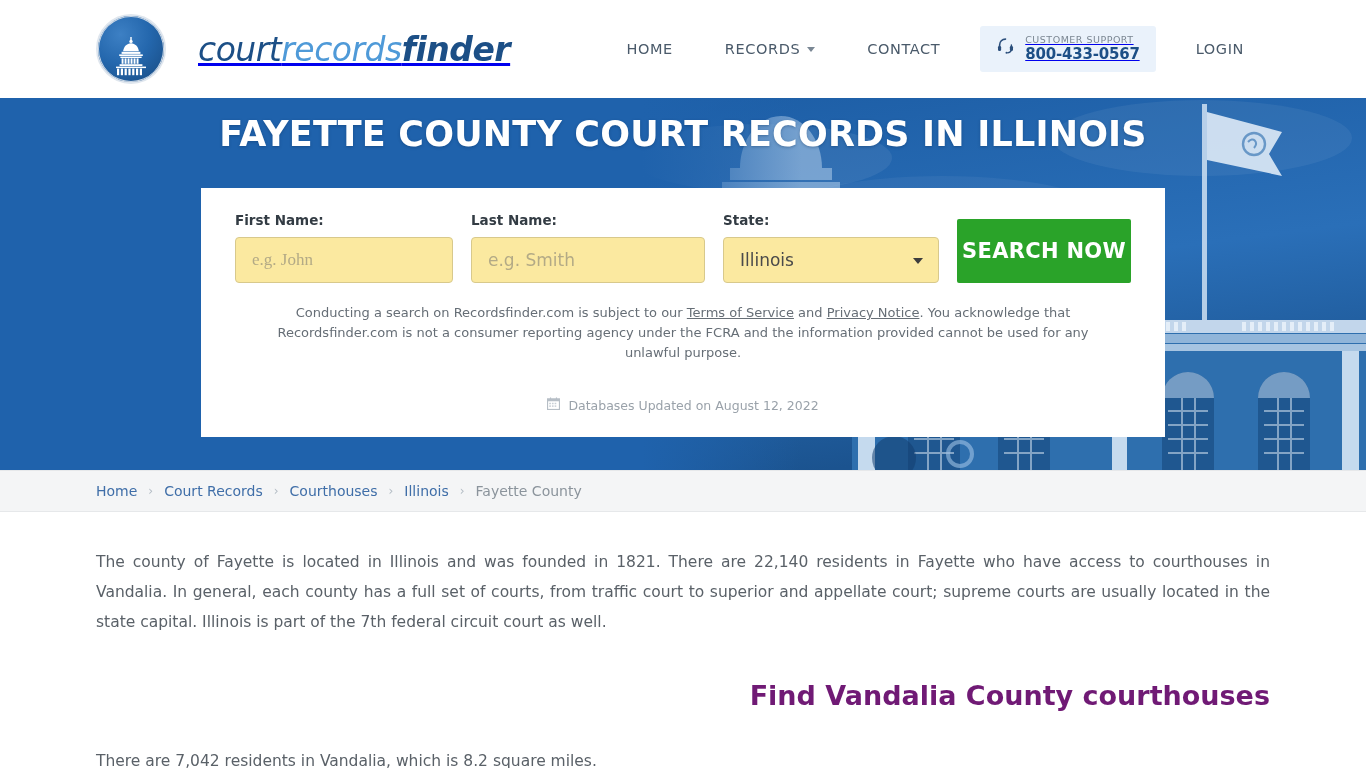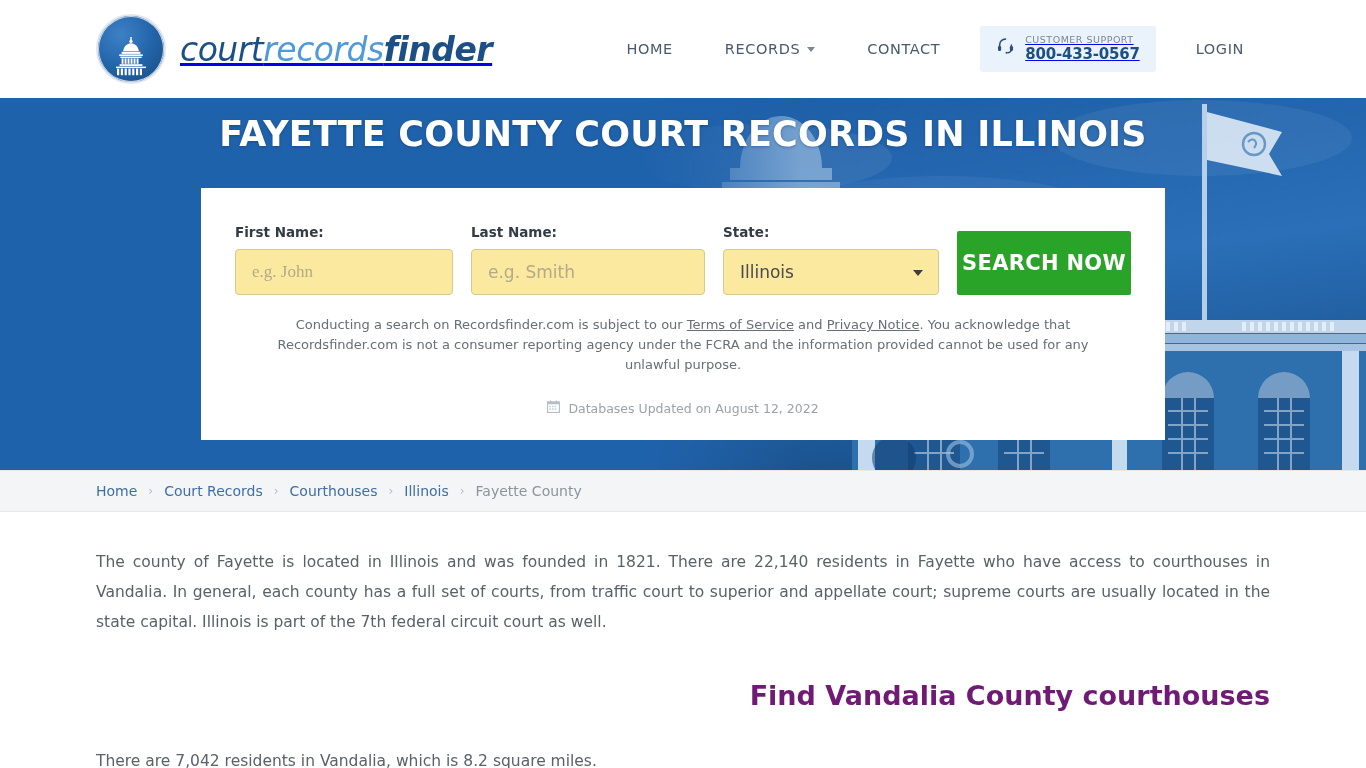--- a/index.html
+++ b/index.html
@@ -13,21 +13,21 @@
 
   
   .site-header {
     height: 98px;
     background: #ffffff;
     display: flex;
     align-items: center;
     padding: 0 96px 0 96px;
     position: relative;
   }
-  .logo-wrap { display: flex; align-items: center; gap: 14px; }
+  .logo-wrap { display: flex; align-items: center; gap: 32px; }
   .logo-badge {
     width: 70px; height: 70px; border-radius: 50%;
     background: radial-gradient(circle at 34% 28%, #3d80c4 0%, #2467ad 46%, #17497f 100%);
     border: 2px solid #dfe6ee;
     display: flex; align-items: flex-end; justify-content: center;
     position: relative; overflow: hidden;
     box-shadow: 0 0 0 1px #c9d6e4 inset;
   }
   .logo-badge svg { display:block; margin-bottom: 6px; }
   .logo-text { font-size: 33px; font-style: italic; letter-spacing: -0.5px; white-space: nowrap; }
@@ -71,21 +71,21 @@
   .hero-title {
     position: relative; z-index: 4;
     text-align: center; color: #ffffff;
     font-size: 35px; font-weight: 700; letter-spacing: 0.2px;
     padding-top: 16px;
     text-shadow: 0 1px 3px rgba(10,40,80,.35);
   }
   .search-card {
     position: relative; z-index: 5;
     width: 964px; margin: 34px auto 0; background: #ffffff;
-    padding: 36px 34px 24px;
+    padding: 24px 34px 24px;
   }
   .form-row { display: flex; align-items: flex-end; gap: 18px; }
   .field { display: flex; flex-direction: column; }
   .field-label { font-size: 13.5px; color: #333c44; font-weight: 700; margin-bottom: 9px; }
   .text-input, .select-input {
     height: 46px; background: #fbe9a0; border: 1px solid #d8c98c;
     border-radius: 4px; padding: 0 16px; font-size: 17px; color: #4a4a4a;
     font-family: inherit; outline: none;
   }
   .text-input::placeholder { color: #b3aa86; }
@@ -105,21 +105,21 @@
     height: 64px; width: 218px; background: #2aa329; border: none;
     color: #ffffff; font-size: 21px; font-weight: 700; letter-spacing: 0.3px;
     cursor: pointer; font-family: inherit; border-radius: 2px;
   }
   .disclaimer {
     margin-top: 20px; text-align: center; font-size: 13px;
     line-height: 1.55; color: #666e76; padding: 0 22px;
   }
   .disclaimer a { color: #666e76; text-decoration: underline; }
   .updated {
-    margin-top: 25px; display: flex; align-items: center; justify-content: center;
+    margin-top: 34px; display: flex; align-items: center; justify-content: center;
     gap: 8px; font-size: 12.5px; color: #9aa2aa;
   }
 
   
   .crumb-bar {
     height: 42px; background: #f4f5f6;
     border-top: 1px solid #e6e8ea; border-bottom: 1px solid #e6e8ea;
     display: flex; align-items: center; padding: 0 96px;
   }
   .crumb { display: flex; align-items: center; font-size: 14px; }

